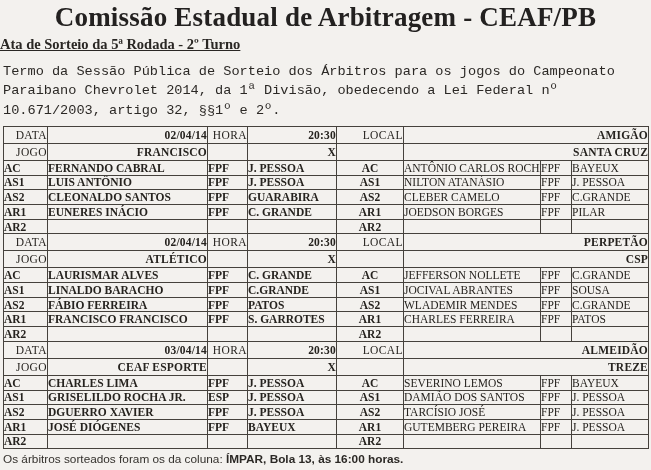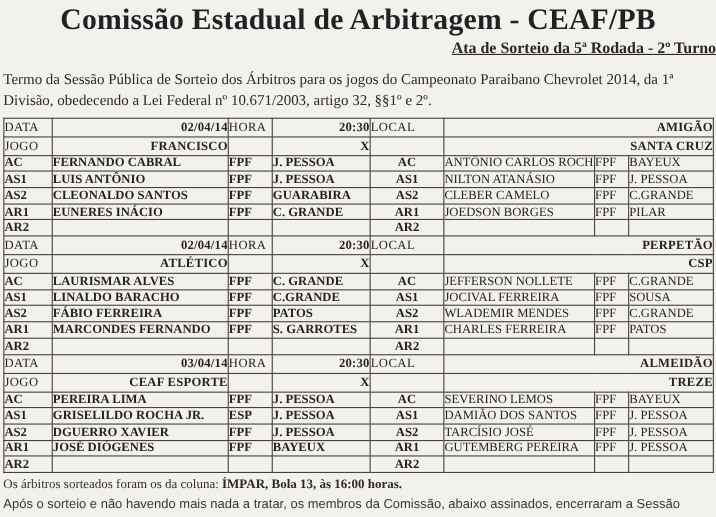--- a/index.html
+++ b/index.html
@@ -9,27 +9,27 @@
     font-family:"Liberation Serif", serif;
     -webkit-font-smoothing:antialiased;
   }
   .page{position:relative;width:651px;height:470px;overflow:hidden;}
   .doc-title{
     margin:2px 0 0 0;text-align:center;
     font-size:27px;font-weight:bold;line-height:1.15;
     letter-spacing:.2px;color:#232120;
   }
   .doc-subtitle{
-    margin:3px 0 0 0;text-align:right;
+    margin:3px 0 0 0;text-align:left;
     font-size:14.5px;font-weight:bold;text-decoration:underline;
     color:#2a2724;
   }
   .intro{
     margin:9px 3px 6px 3px;width:645px;
-    font-size:13.6px;line-height:1.42;color:#2b2825;
+    font-size:13.6px;line-height:1.42;color:#2b2825;font-family:Liberation Mono, monospace;
   }
   table.sheet{
     border-collapse:collapse;table-layout:fixed;
     margin-left:3px;width:645px;
   }
   table.sheet td{
     border:1px solid #45413c;
     overflow:hidden;white-space:nowrap;
     padding:0;vertical-align:middle;
     font-size:11.5px;color:#26231f;
@@ -37,32 +37,32 @@
   tr.row-head{height:15px;}
   tr.row-head td{
     font-family:"Liberation Sans", sans-serif;
     font-weight:bold;font-size:12.5px;text-align:center;
     color:#33302c;
   }
   tr.row-data{height:17px;}
   tr.row-game{height:17px;}
   tr.row-official{height:14.7px;}
   td.lbl{
-    font-size:8.5px;text-align:left;letter-spacing:.4px;
+    font-size:8.5px;text-align:right;letter-spacing:.4px;
     color:#3a362f;
   }
   td.big{
     font-weight:bold;font-size:13.5px;text-align:right;
     letter-spacing:.2px;
   }
   td.pad{padding-left:4px;}
   td.bold{font-weight:bold;}
   .footer-line1{
     margin:3px 0 0 3px;
-    font-family:Liberation Serif, serif;
+    font-family:Liberation Sans, sans-serif;
     font-size:11.8px;color:#33302c;
   }
   .footer-line1 b{font-weight:bold;color:#2b2825;}
   .footer-line2{
     margin:3px 0 0 3px;
     font-family:"Liberation Sans", sans-serif;
     font-size:11.8px;color:#3a3733;
   }
 </style>
 </head>
@@ -177,37 +177,37 @@
           <td class="pad">JEFFERSON NOLLETE</td>
           <td class="pad">FPF</td>
           <td class="pad">C.GRANDE</td>
         </tr>
         <tr class="row-official">
           <td class="pad bold">AS1</td>
           <td class="pad bold">LINALDO BARACHO</td>
           <td class="pad bold">FPF</td>
           <td class="pad bold">C.GRANDE</td>
           <td class="bold" style="text-align: center;">AS1</td>
-          <td class="pad">JOCIVAL FERREIRA</td>
+          <td class="pad">JOCIVAL ABRANTES</td>
           <td class="pad">FPF</td>
           <td class="pad">SOUSA</td>
         </tr>
         <tr class="row-official">
           <td class="pad bold">AS2</td>
           <td class="pad bold">FÁBIO FERREIRA</td>
           <td class="pad bold">FPF</td>
           <td class="pad bold">PATOS</td>
           <td class="bold" style="text-align: center;">AS2</td>
           <td class="pad">WLADEMIR MENDES</td>
           <td class="pad">FPF</td>
           <td class="pad">C.GRANDE</td>
         </tr>
         <tr class="row-official">
           <td class="pad bold">AR1</td>
-          <td class="pad bold">MARCONDES FERNANDO</td>
+          <td class="pad bold">FRANCISCO FRANCISCO</td>
           <td class="pad bold">FPF</td>
           <td class="pad bold">S. GARROTES</td>
           <td class="bold" style="text-align: center;">AR1</td>
           <td class="pad">CHARLES FERREIRA</td>
           <td class="pad">FPF</td>
           <td class="pad">PATOS</td>
         </tr>
         <tr class="row-official">
           <td class="pad bold">AR2</td>
           <td class="pad bold"></td>
@@ -229,21 +229,21 @@
         <tr class="row-game">
           <td class="lbl">JOGO</td>
           <td class="big">CEAF ESPORTE</td>
           <td></td>
           <td class="big">X</td>
           <td></td>
           <td class="big" colspan="3">TREZE</td>
         </tr>
         <tr class="row-official">
           <td class="pad bold">AC</td>
-          <td class="pad bold">PEREIRA LIMA</td>
+          <td class="pad bold">CHARLES LIMA</td>
           <td class="pad bold">FPF</td>
           <td class="pad bold">J. PESSOA</td>
           <td class="bold" style="text-align: center;">AC</td>
           <td class="pad">SEVERINO LEMOS</td>
           <td class="pad">FPF</td>
           <td class="pad">BAYEUX</td>
         </tr>
         <tr class="row-official">
           <td class="pad bold">AS1</td>
           <td class="pad bold">GRISELILDO ROCHA JR.</td>

